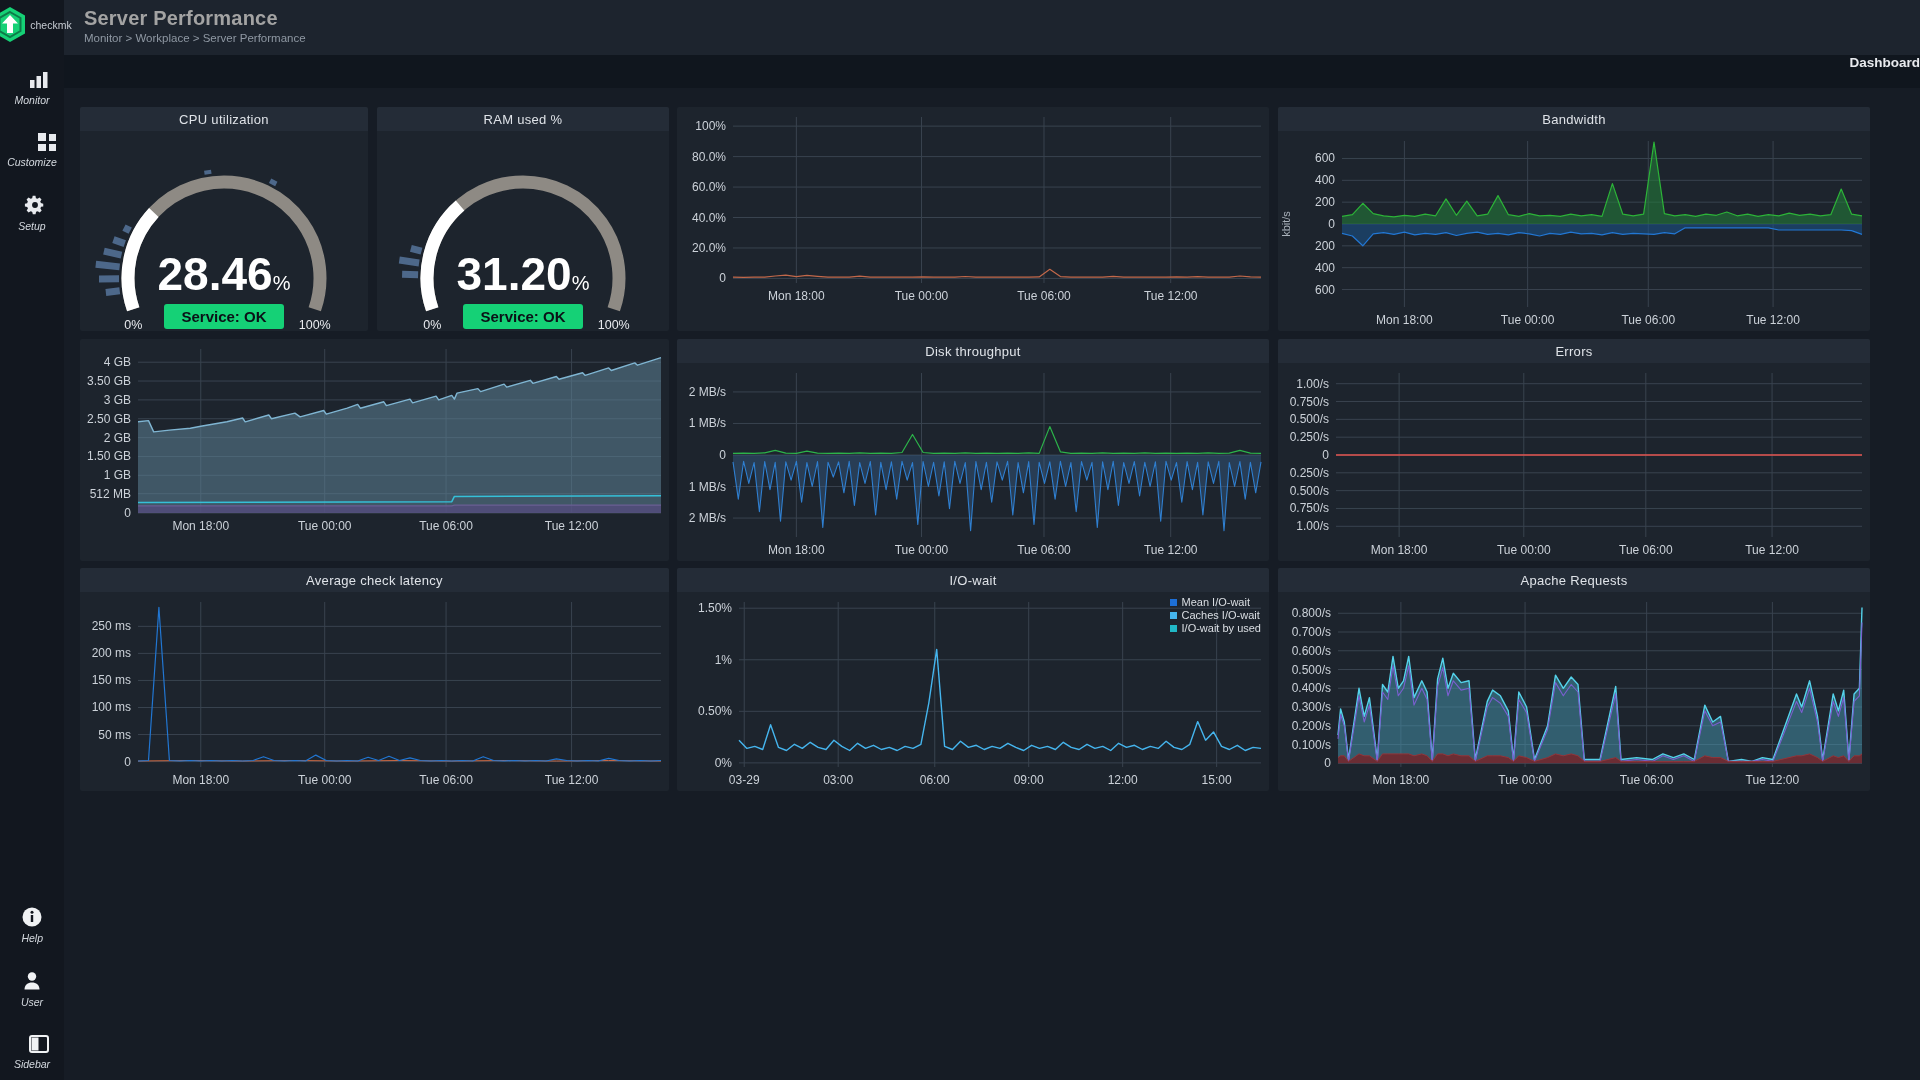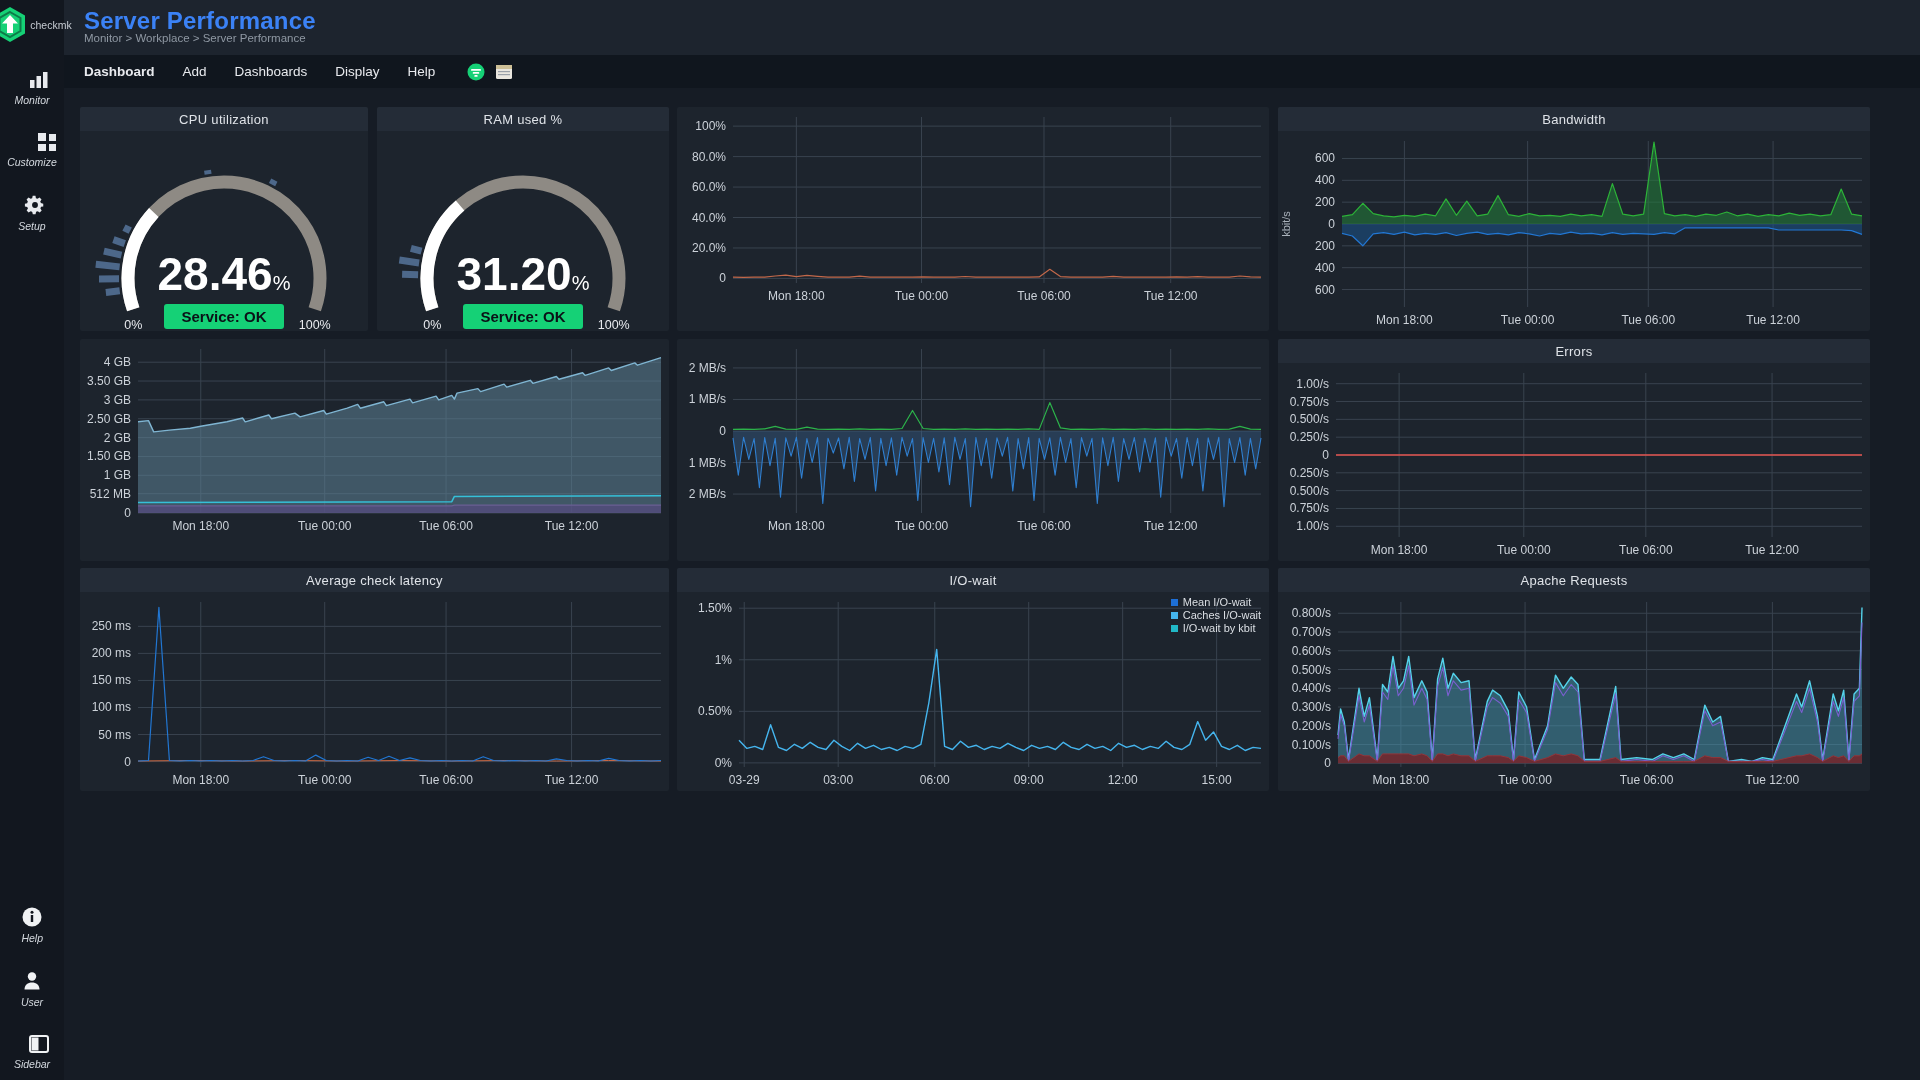--- a/index.html
+++ b/index.html
@@ -6,24 +6,24 @@
   #screen{position:relative;width:1920px;height:1080px;overflow:hidden;background:#161c25;}
   
   #sidebar{position:absolute;left:0;top:0;width:64px;height:1080px;background:#12171f;z-index:5;display:flex;flex-direction:column;align-items:center;}
   .side-item{display:flex;flex-direction:column;align-items:flex-end;gap:4px;margin-top:26px;cursor:pointer;font-style:italic;}
   .side-item .lbl{font-size:10.5px;color:#d4d9df;}
   #side-bottom{margin-top:auto;margin-bottom:10px;display:flex;flex-direction:column;align-items:center;}
   #logo-block{margin-top:6px;display:flex;flex-direction:row;align-items:center;gap:2px;}
   #logo-block .lbl{font-size:10.5px;color:#c6cbd2;}
   
   #topbar{position:absolute;left:64px;top:0;right:0;height:55px;background:#1d242e;}
-  #page-title{position:absolute;left:20px;top:7px;font-size:24px;font-weight:bold;color:#3b82f6;letter-spacing:.2px;}
+  #page-title{position:absolute;left:20px;top:7px;font-size:20px;font-weight:bold;color:#a3a3a3;letter-spacing:.2px;}
   #breadcrumb{position:absolute;left:20px;top:32px;font-size:11.5px;color:#8f98a3;}
   
-  #menubar{position:absolute;left:64px;top:55px;right:0;height:33px;background:#10161e;display:flex;align-items:center;gap:28px;padding-left:20px;}
+  #menubar{position:absolute;left:64px;top:55px;right:0;height:33px;background:#10161e;display:flex;align-items:flex-end;gap:28px;padding-left:20px;flex-direction:column;}
   .menu-item{font-size:13.5px;color:#e8eaee;cursor:pointer;}
   .menu-item.active{font-weight:bold;}
   #menu-icons{display:flex;align-items:center;gap:10px;margin-left:4px;}
   
   #dashboard{position:absolute;left:64px;top:88px;right:0;bottom:0;background:#161c25;}
   .panel{position:absolute;background:#1d242d;border-radius:2px;overflow:hidden;}
   .panel-head{height:24px;background:#242c37;display:flex;align-items:center;justify-content:center;}
   .panel-head span{font-size:13px;color:#dfe3e8;letter-spacing:.3px;}
   .panel-body{position:relative;}
   .legend{position:absolute;top:4px;right:8px;display:flex;flex-direction:column;gap:1px;}
@@ -252,20 +252,23 @@
             <line x1="58" y1="174" x2="581" y2="174" stroke="#39434f" stroke-width="1"></line>
             <text x="51" y="178" fill="#ccd2d9" font-size="12" text-anchor="end">0</text>
             <path d="M58.0 82.8L68.5 81.6L73.7 92.9L89.4 91.1L110.3 89.2L120.8 87.3L146.9 82.8L162.6 79.0L165.2 82.8L188.8 76.0L191.4 79.7L214.9 74.1L220.1 77.9L243.7 71.5L246.3 75.2L267.2 69.2L277.7 65.4L280.3 69.2L303.8 62.8L306.4 66.6L330.0 60.1L332.6 63.9L356.1 57.1L358.7 60.9L371.8 56.4L374.4 60.1L377.0 54.1L397.9 49.6L400.6 52.6L424.1 45.1L426.7 48.1L450.3 41.3L452.9 44.3L476.4 37.5L479.0 40.2L502.6 33.8L505.2 36.4L528.7 28.9L531.3 31.5L554.8 23.9L557.5 26.2L581.0 18.7L581.0 174L58.0 174Z" fill="rgba(92,130,150,0.55)" stroke="none"></path>
             <path d="M58.0 82.8L68.5 81.6L73.7 92.9L89.4 91.1L110.3 89.2L120.8 87.3L146.9 82.8L162.6 79.0L165.2 82.8L188.8 76.0L191.4 79.7L214.9 74.1L220.1 77.9L243.7 71.5L246.3 75.2L267.2 69.2L277.7 65.4L280.3 69.2L303.8 62.8L306.4 66.6L330.0 60.1L332.6 63.9L356.1 57.1L358.7 60.9L371.8 56.4L374.4 60.1L377.0 54.1L397.9 49.6L400.6 52.6L424.1 45.1L426.7 48.1L450.3 41.3L452.9 44.3L476.4 37.5L479.0 40.2L502.6 33.8L505.2 36.4L528.7 28.9L531.3 31.5L554.8 23.9L557.5 26.2L581.0 18.7" fill="none" stroke="#7fb5d2" stroke-width="1.4" stroke-linejoin="round"></path>
             <path d="M58.0 166.8L371.8 166.8L374.4 166.1L581.0 166.1L581.0 174L58.0 174Z" fill="rgba(86,72,128,0.7)" stroke="none"></path>
             <path d="M58.0 166.8L371.8 166.8L374.4 166.1L581.0 166.1" fill="none" stroke="#6a5f93" stroke-width="1.2" stroke-linejoin="round"></path>
             <path d="M58.0 163.4L371.8 162.7L374.4 157.4L581.0 156.7" fill="none" stroke="#35c0d8" stroke-width="1.5" stroke-linejoin="round"></path>
           </svg></div>
       </div>
       <div class="panel" style="left: 613px; top: 251px; width: 592px; height: 222px;">
+        <div class="panel-head">
+          <span>Disk throughput</span>
+        </div>
         <div class="panel-body" style="width: 592px; height: 198px;"><svg width="592" height="198">
             <line x1="119.36" y1="10" x2="119.36" y2="174" stroke="#39434f" stroke-width="1"></line>
             <text x="119.36" y="191" fill="#ccd2d9" font-size="12" text-anchor="middle">Mon 18:00</text>
             <line x1="244.49599999999998" y1="10" x2="244.49599999999998" y2="174" stroke="#39434f" stroke-width="1"></line>
             <text x="244.49599999999998" y="191" fill="#ccd2d9" font-size="12" text-anchor="middle">Tue 00:00</text>
             <line x1="366.99199999999996" y1="10" x2="366.99199999999996" y2="174" stroke="#39434f" stroke-width="1"></line>
             <text x="366.99199999999996" y="191" fill="#ccd2d9" font-size="12" text-anchor="middle">Tue 06:00</text>
             <line x1="493.712" y1="10" x2="493.712" y2="174" stroke="#39434f" stroke-width="1"></line>
             <text x="493.712" y="191" fill="#ccd2d9" font-size="12" text-anchor="middle">Tue 12:00</text>
             <line x1="56" y1="28.923076923076923" x2="584" y2="28.923076923076923" stroke="#39434f" stroke-width="1"></line>
@@ -376,21 +379,21 @@
             <div class="legend-entry">
               <span class="legend-swatch" style="background: rgb(29, 111, 214);"></span>
               <span>Mean I/O-wait</span>
             </div>
             <div class="legend-entry">
               <span class="legend-swatch" style="background: rgb(69, 181, 238);"></span>
               <span>Caches I/O-wait</span>
             </div>
             <div class="legend-entry">
               <span class="legend-swatch" style="background: rgb(33, 184, 198);"></span>
-              <span>I/O-wait by kbit</span>
+              <span>I/O-wait by used</span>
             </div>
           </div></div>
       </div>
       <div class="panel" style="left: 1214px; top: 480px; width: 592px; height: 223px;">
         <div class="panel-head">
           <span>Apache Requests</span>
         </div>
         <div class="panel-body" style="width: 592px; height: 199px;"><svg width="592" height="199">
             <line x1="122.88" y1="10" x2="122.88" y2="175" stroke="#39434f" stroke-width="1"></line>
             <text x="122.88" y="192" fill="#ccd2d9" font-size="12" text-anchor="middle">Mon 18:00</text>

